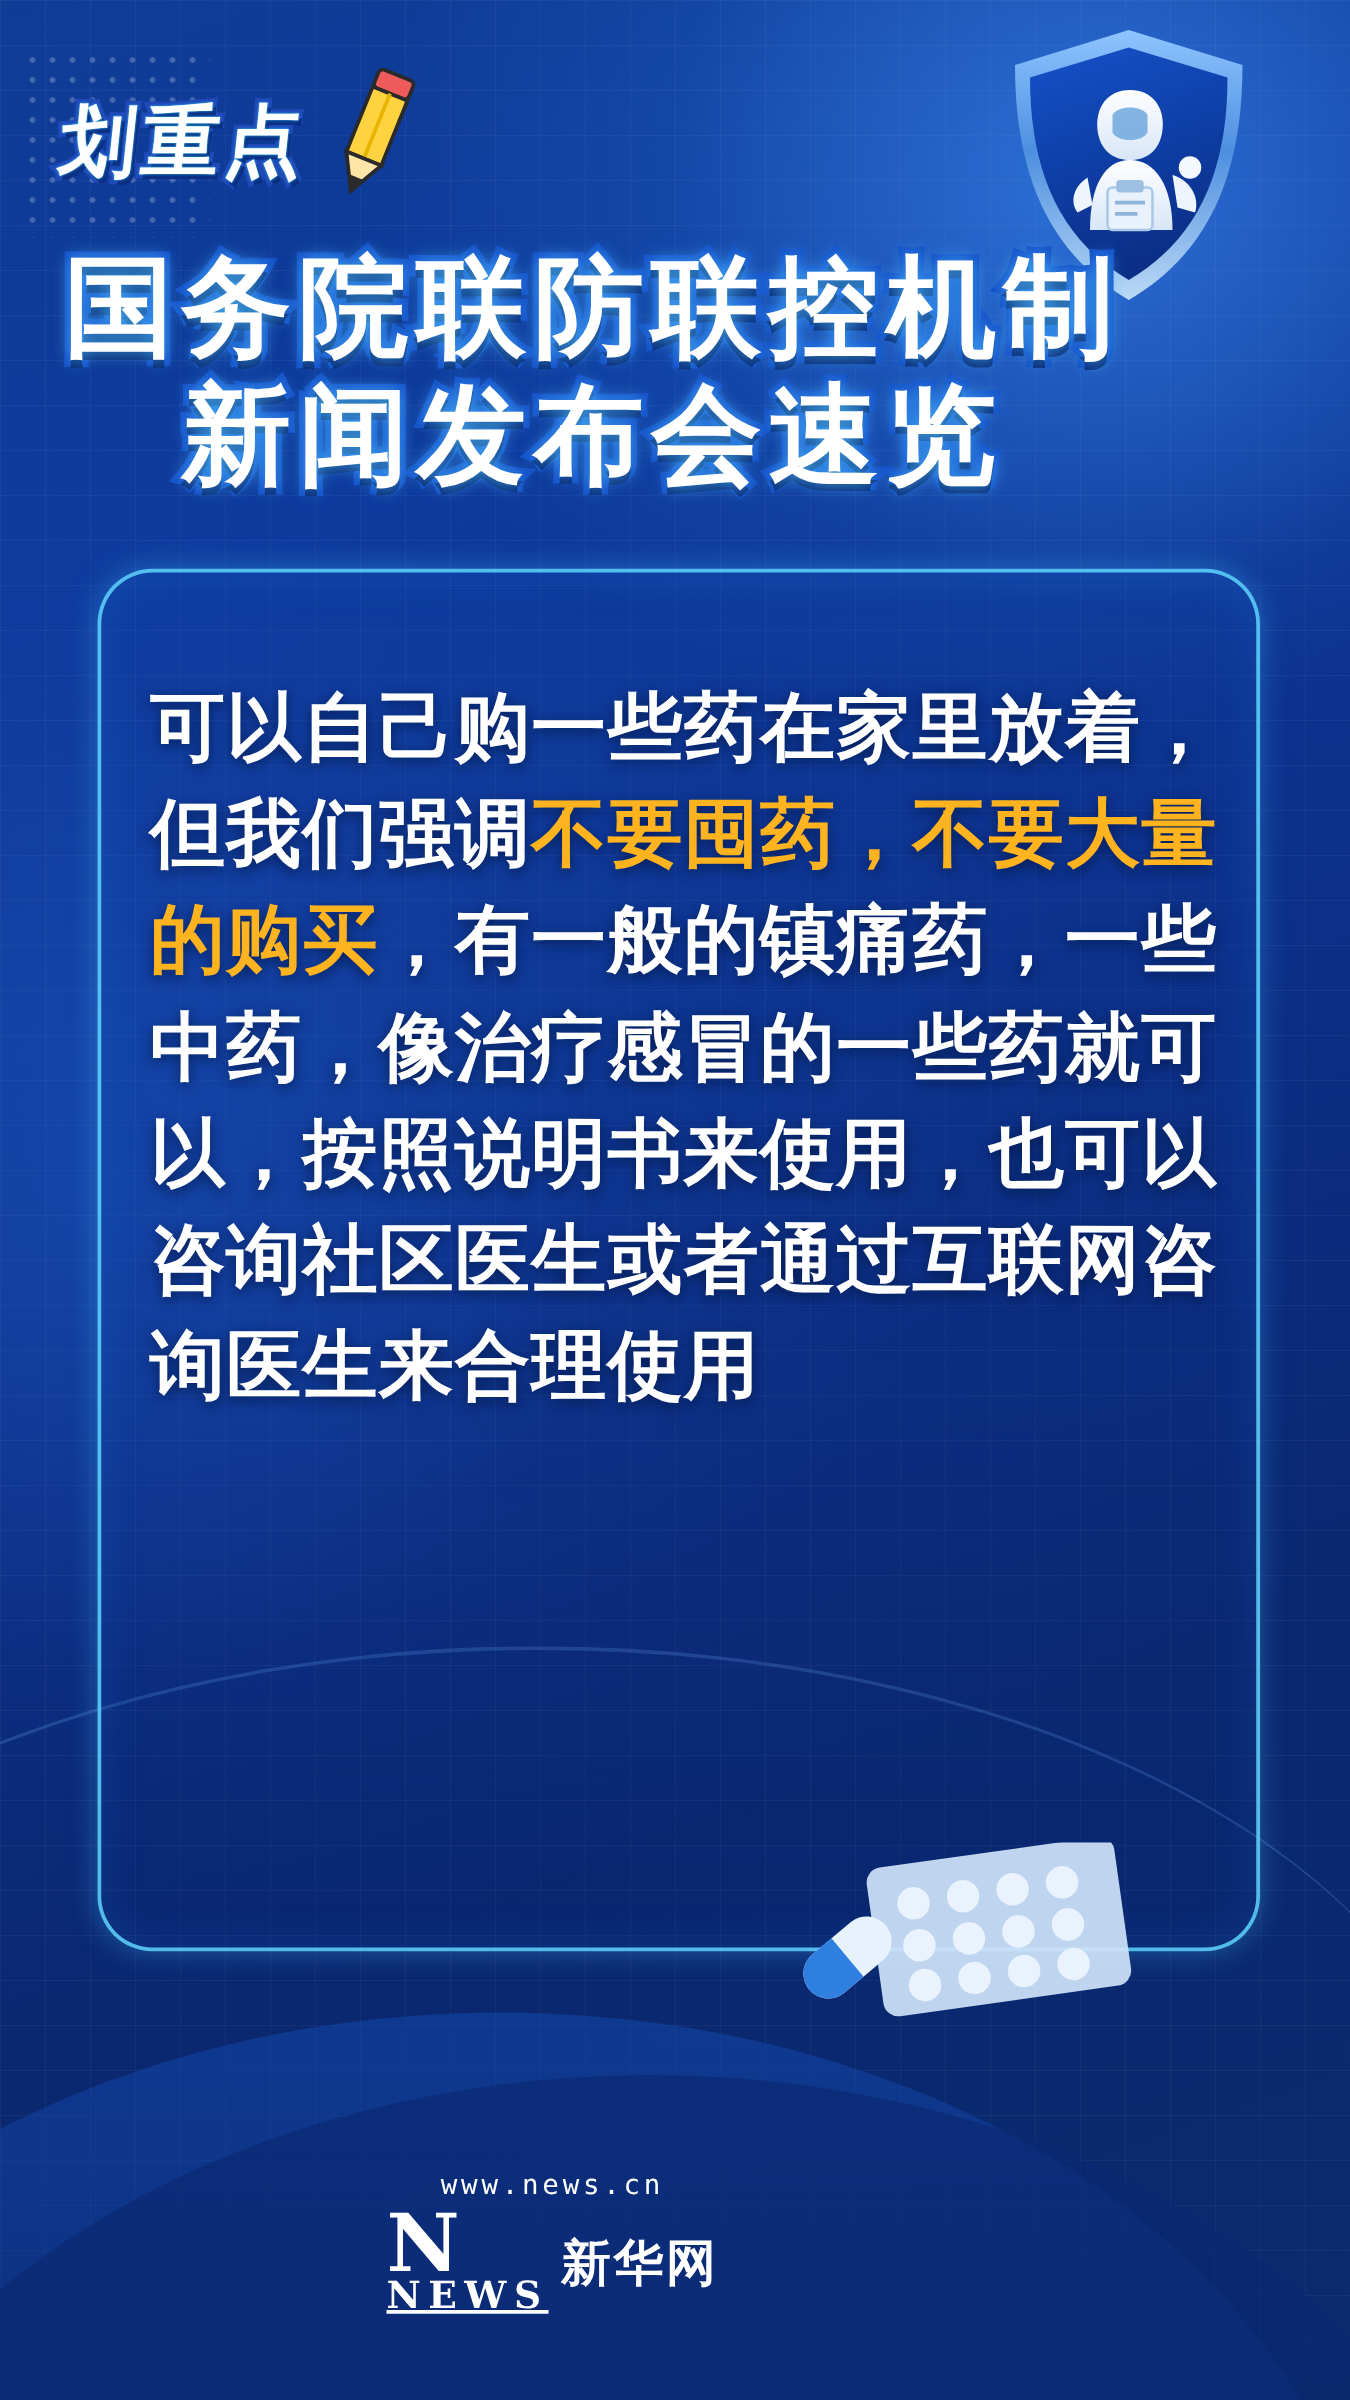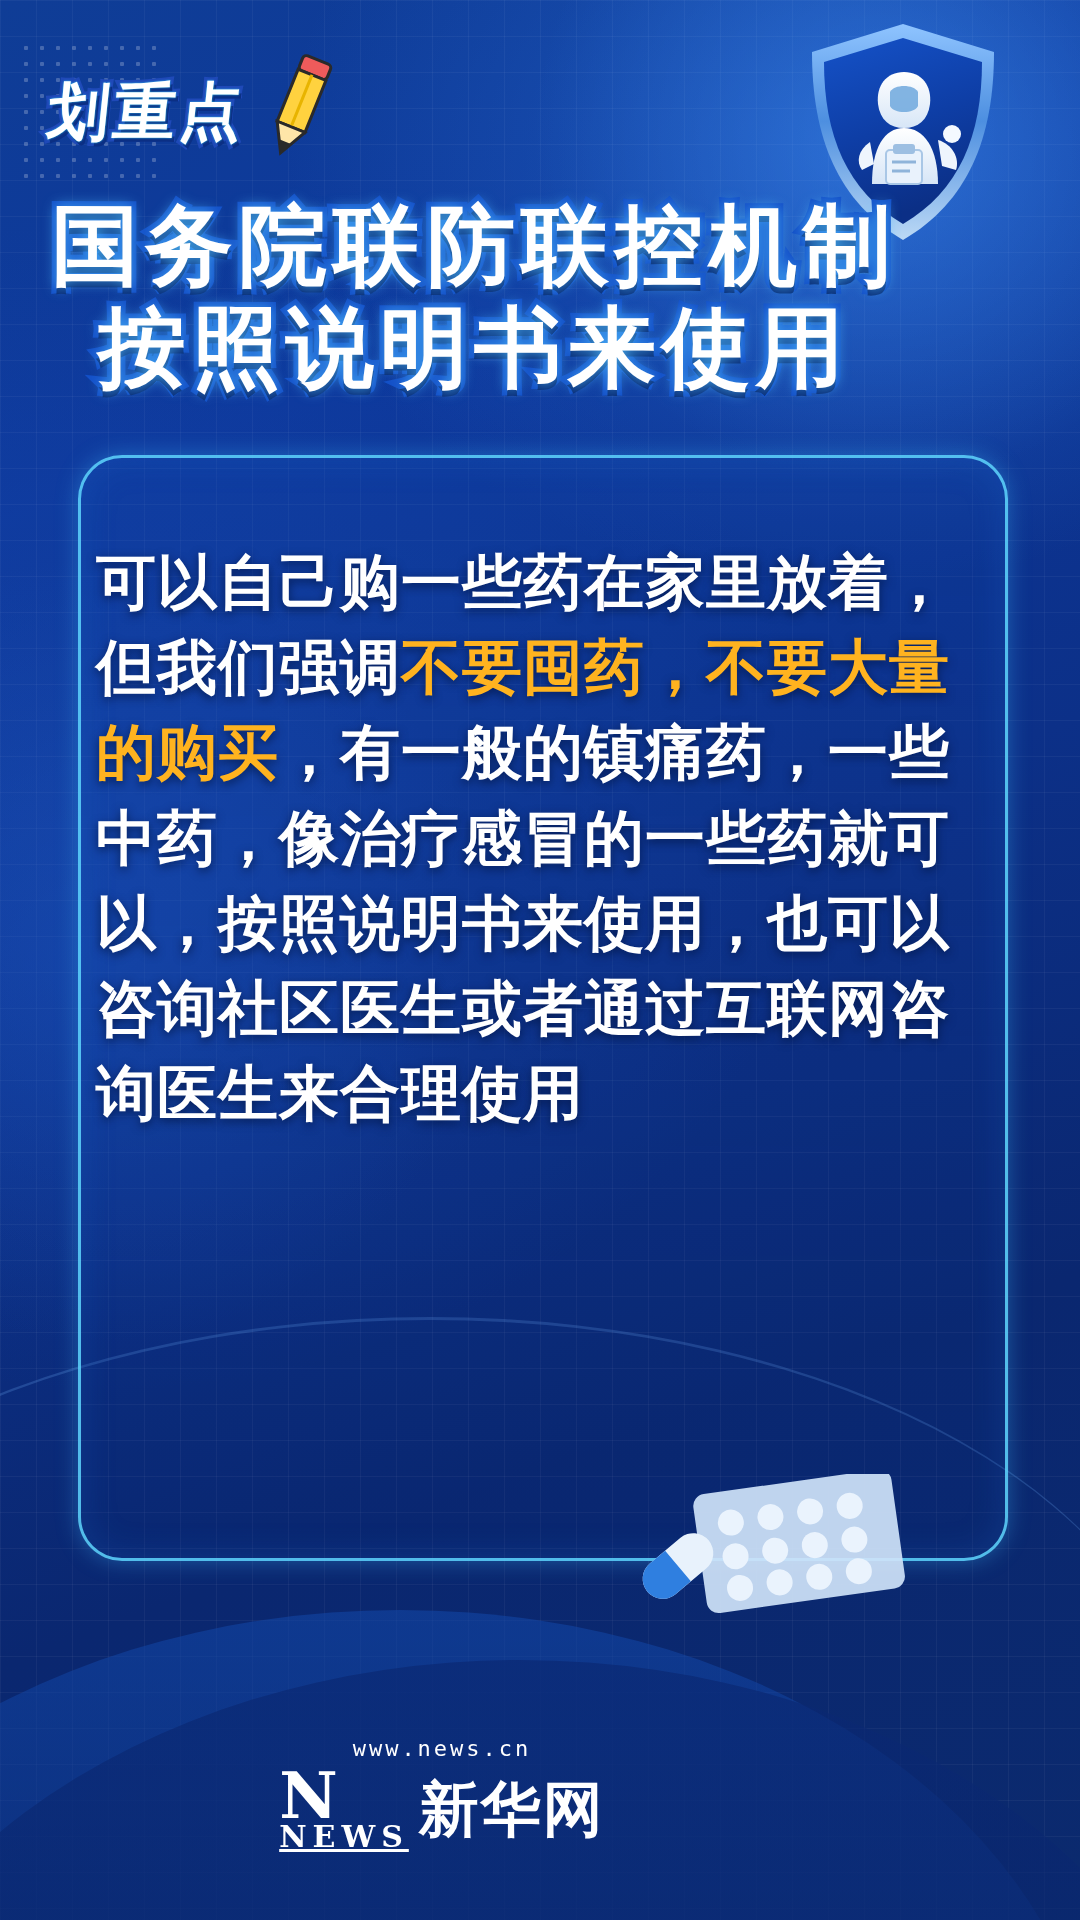--- a/index.html
+++ b/index.html
@@ -164,21 +164,21 @@
     height: 1100px;
     border: 3px solid rgba(95,215,255,0.85);
     border-radius: 44px;
     box-shadow:
       0 0 22px rgba(70,190,255,0.35),
       inset 0 0 36px rgba(40,120,230,0.18);
     background: linear-gradient(180deg, rgba(18,70,170,0.18) 0%, rgba(10,42,120,0.10) 100%);
   }
   .quote {
     position: absolute;
-    left: 96px;
+    left: 120px;
     top: 540px;
     width: 860px;
     font-family: "DejaVu Sans", "Liberation Sans", sans-serif;
     font-weight: bold;
     font-size: 60px;
     line-height: 1.42;
     letter-spacing: 1px;
     color: #ffffff;
     text-shadow: 0 3px 10px rgba(3,20,64,0.75);
   }
@@ -221,21 +221,21 @@
     font-family: "DejaVu Serif", "Liberation Serif", serif;
     font-weight: bold;
     font-size: 64px;
     line-height: 0.9;
     color: #ffffff;
     letter-spacing: -2px;
   }
   .logo-cn {
     font-family: Liberation Serif, serif;
     font-weight: bold;
-    font-size: 60px;
+    font-size: 40px;
     color: #ffffff;
     letter-spacing: 2px;
   }
   .logo-news {
     font-family: "DejaVu Serif", "Liberation Serif", serif;
     font-weight: bold;
     font-size: 30px;
     letter-spacing: 6px;
     color: #ffffff;
     margin-top: -6px;
@@ -314,21 +314,21 @@
           <line x1="47" y1="20" x2="47" y2="76" stroke="#e8b400" stroke-width="3"></line>
           <path d="M32 76 L47 104 L62 76 Z" fill="#ffe6a8" stroke="#2a2a2a" stroke-width="3"></path>
           <path d="M40 92 L47 104 L54 92 Z" fill="#2a2a2a"></path>
         </g>
       </svg>
     </div>
   </div>
 
   <div class="title">
     <div class="title-line">国务院联防联控机制</div>
-    <div class="title-line">按照说明书来使用</div>
+    <div class="title-line">新闻发布会速览</div>
   </div>
 
   <div class="card"></div>
 
   <div class="quote"><span>可以自己购一些药在家里放着，但我们强调</span><span class="hl">不要囤药，不要大量的购买</span><span>，有一般的镇痛药，一些中药，像治疗感冒的一些药就可以，按照说明书来使用，也可以咨询社区医生或者通过互联网咨询医生来合理使用</span></div>
 
   <div class="pills">
     <svg width="300" height="150" viewBox="0 0 300 150" xmlns="http://www.w3.org/2000/svg">
       <g transform="rotate(-8 150 75)">
         <rect x="70" y="10" width="200" height="120" rx="12" fill="#cfe3f8" opacity="0.92"></rect>

